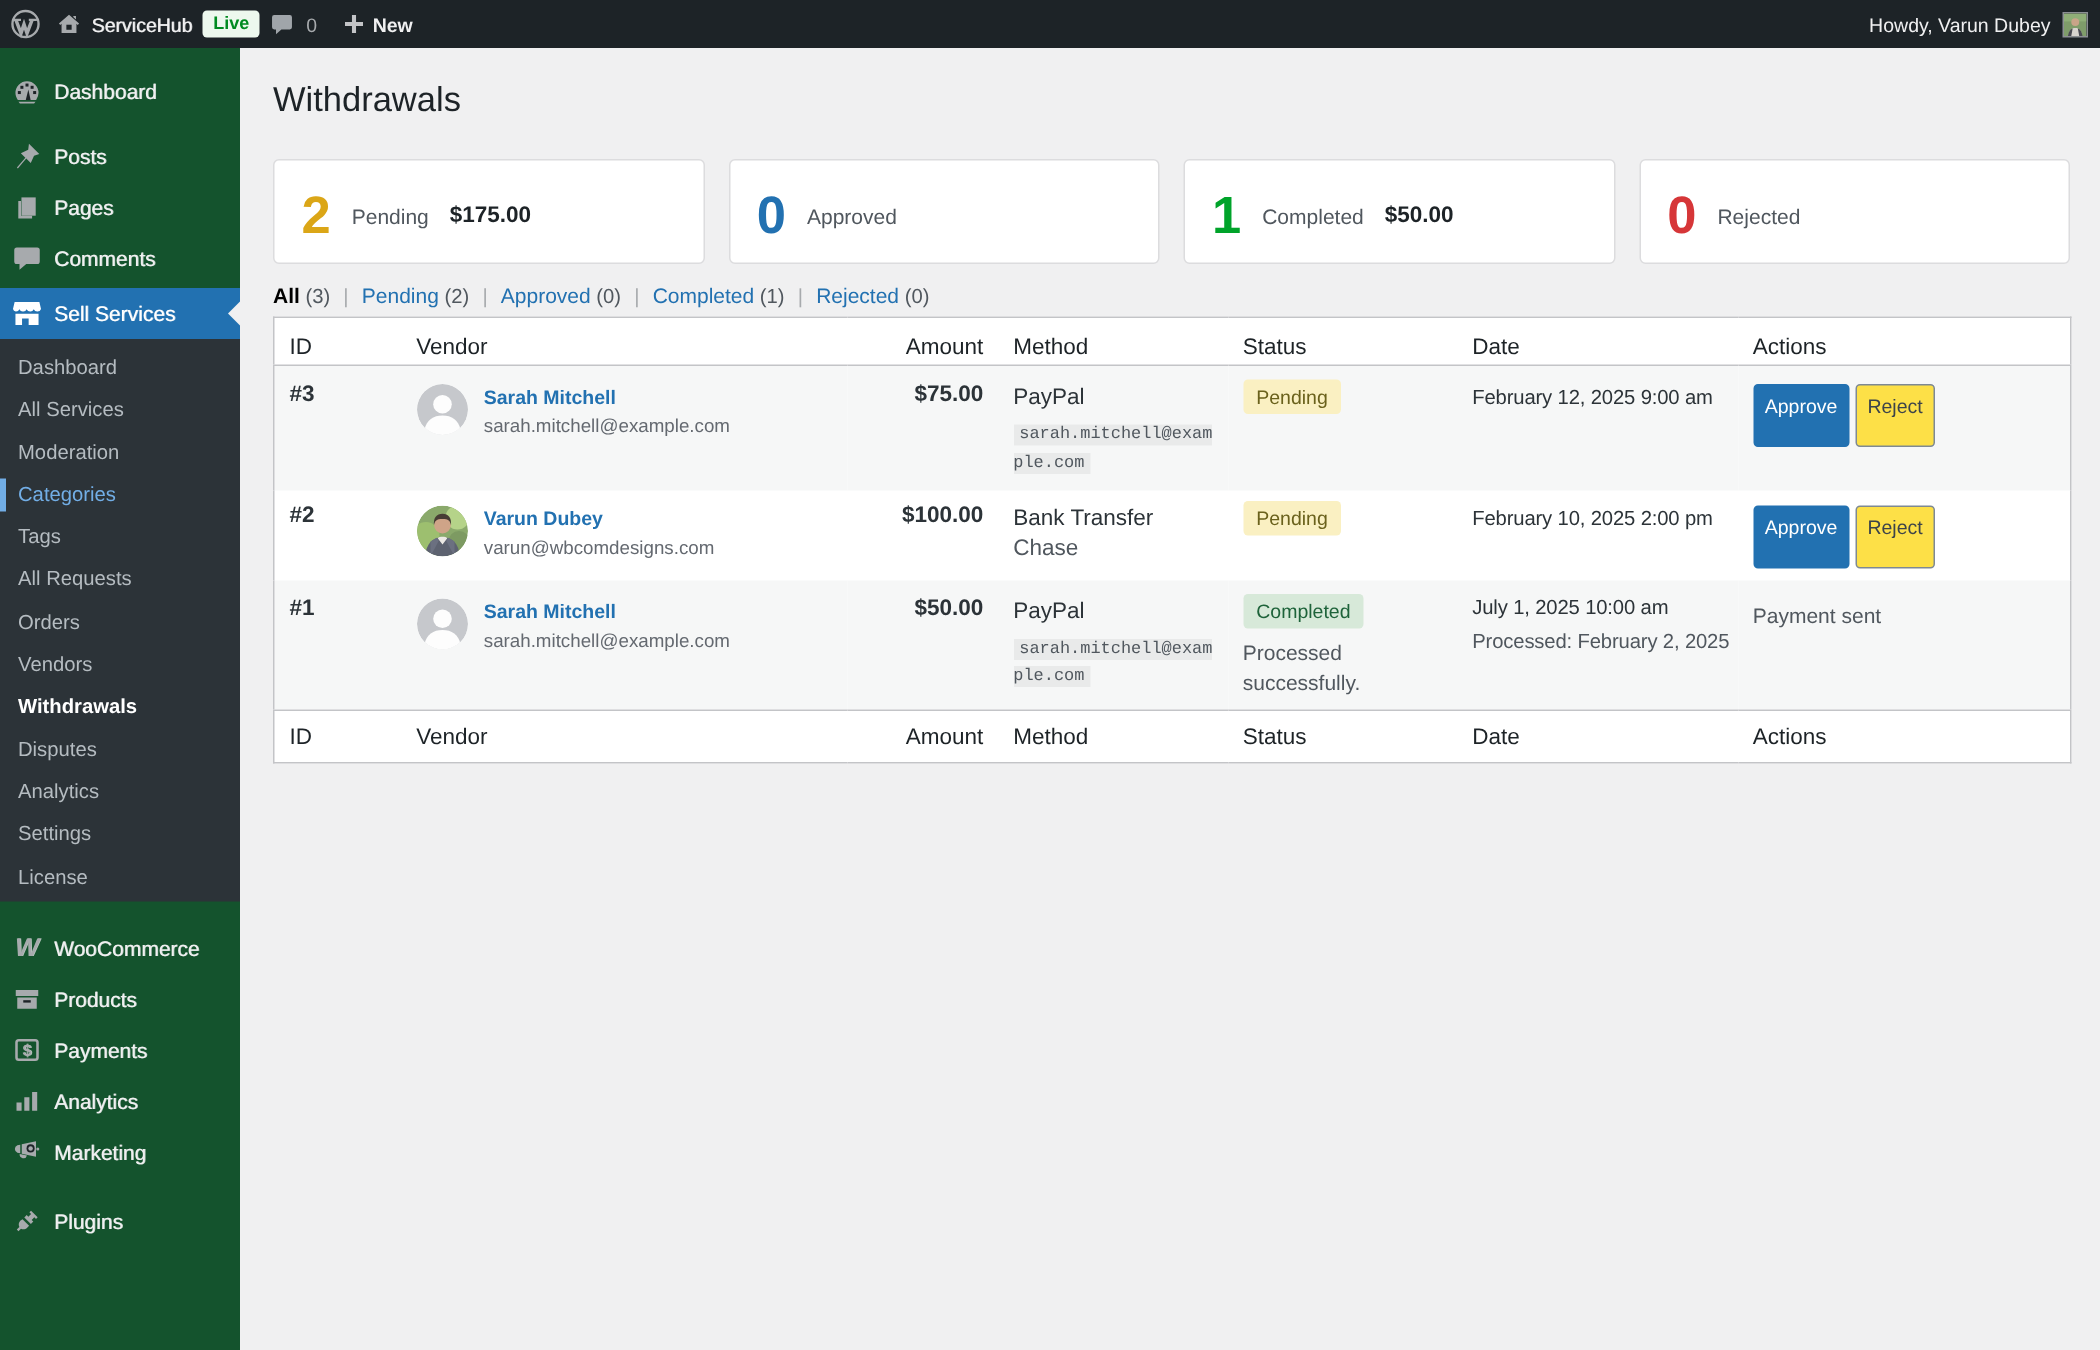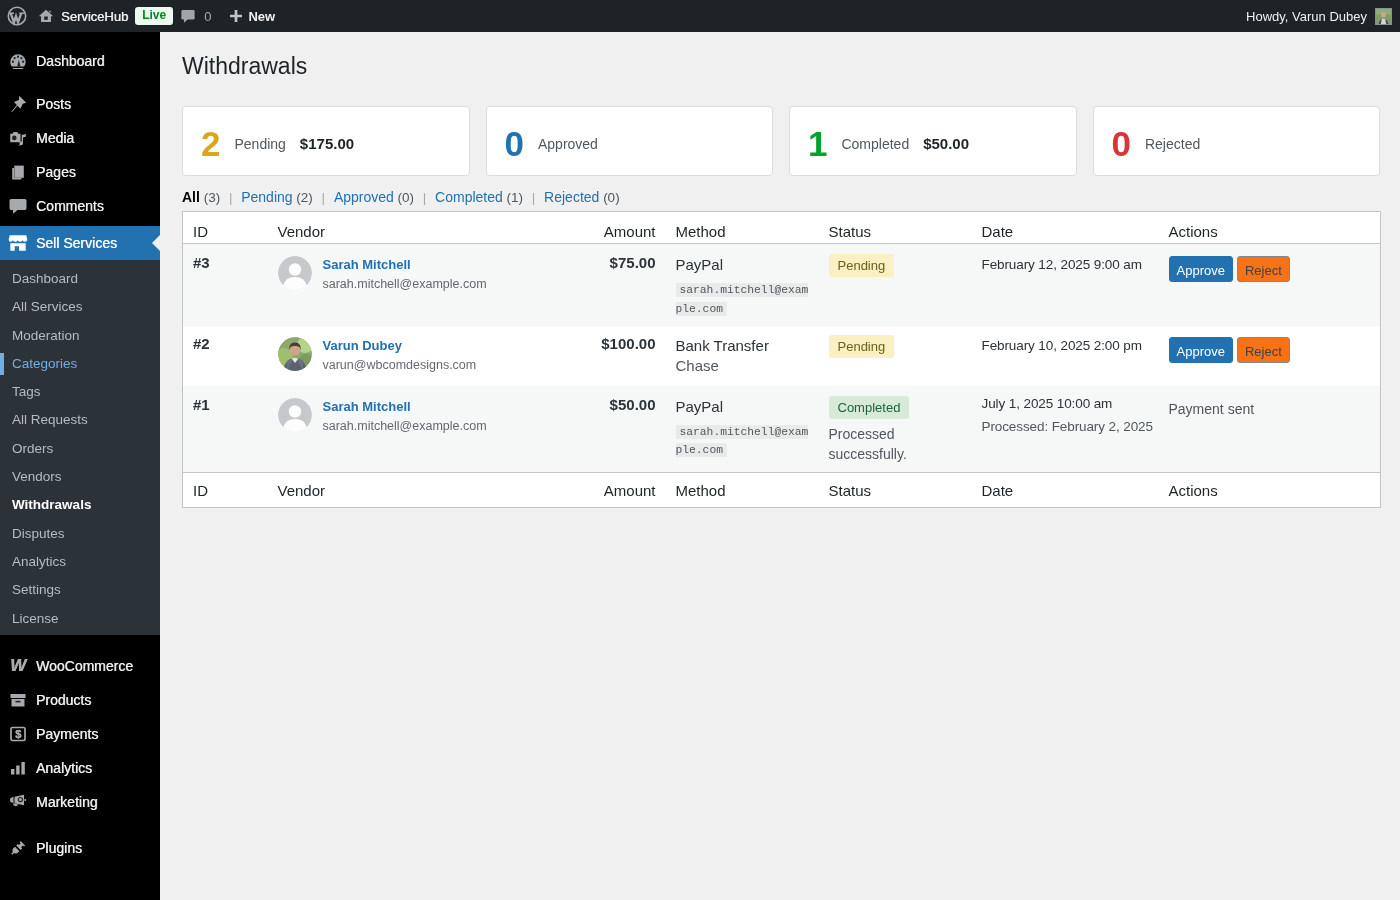--- a/index.html
+++ b/index.html
@@ -13,21 +13,21 @@
 #adminbar .sp { margin-left:7px; }
 #adminbar .sitename { margin-left:7px; font-weight:400; text-shadow:0.5px 0 0 rgba(240,240,241,.8); }
 .livebadge { margin-left:7px; background:#edf8ee; color:#008a20; font-size:12px; font-weight:700;
   padding:1px 7px 2px; border-radius:3px; line-height:15px; }
 #adminbar .count0 { margin-left:8px; color:#a7aaad; }
 #adminbar .newtxt { margin-left:4px;font-weight:bold; }
 #adminbar .right { margin-left:auto; display:flex; align-items:center; margin-right:8px; }
 #adminbar .howdy { margin-right:8px; }
 #adminbar .avatar16 { width:17px; height:17px; border:1px solid #8c8f94; }
 
-#sidebar { position:fixed; top:32px; left:0; width:160px; height:868px; background:#000000;
+#sidebar { position:fixed; top:32px; left:0; width:160px; height:868px; background:#14532d;
   font-size:14px; z-index:40; }
 .menupad { height:12px; }
 .mi { height:34px; display:flex; align-items:center; color:#f0f0f1; position:relative; text-shadow:0.5px 0 0 rgba(240,240,241,.75); }
 .mi .ic { width:36px; display:flex; justify-content:center; align-items:center; flex:0 0 36px; }
 .mi.current { background:#2271b1; color:#fff; }
 .mi.current:after { content:""; position:absolute; right:0; top:50%; margin-top:-8px;
   border:8px solid transparent; border-right-color:#f0f0f1; }
 .sep1 { height:9px; }
 .sep2 { height:14px; }
 .sep3 { height:12px; }
@@ -81,24 +81,24 @@
   color:#50575e; margin-top:6px; word-break:break-all; }
 .mcode span { background:rgba(0,0,0,.05); padding:1px 4px; }
 .msub { color:#50575e; line-height:19px; }
 .bline { line-height:23px; height:23px; margin-top:-1px; }
 .badge { display:inline-block; font-size:13px; padding:3px 9px; border-radius:3px; line-height:17px; }
 .badge.pending { background:#faf0c2; color:#6a611c; }
 .badge.completed { background:#d7e9d9; color:#1e633a; }
 .statnote { color:#50575e; font-size:14px; line-height:20px; margin-top:6px; }
 .dline { line-height:21px; font-size:13.5px; letter-spacing:-0.1px; color:#2c3338; white-space:nowrap; }
 .dsub { line-height:20px; font-size:13.5px; letter-spacing:-0.1px; color:#50575e; margin-top:0; white-space:nowrap; }
-.btn { display:inline-block; margin-top:2px; height:26px; line-height:28px; font-size:13px; border-radius:3px;
+.btn { display:inline-block; margin-top:2px; height:42px; line-height:28px; font-size:13px; border-radius:3px;
   padding:0 7px; border:1px solid #2271b1; vertical-align:top; }
 .btn.primary { background:#2271b1; color:#fff; }
-.btn.secondary { background:#f97316; color:#3c434a; border-color:#7e8993; margin-left:4px; }
+.btn.secondary { background:#fde047; color:#3c434a; border-color:#7e8993; margin-left:4px; }
 .paysent { color:#50575e; font-size:14px; line-height:20px; padding-top:3px; }
 </style>
 </head>
 <body>
 
 <div id="adminbar">
   <span class="abl sp">
     <svg width="20" height="20" viewBox="0 0 20 20">
         <circle cx="10" cy="10" r="8.7" fill="none" stroke="#a7aaad" stroke-width="1.6"></circle>
         <path d="M3.6 7.2 L7 16.2 L9 10.2 L11 16.2 L14.4 7.2" fill="none" stroke="#a7aaad" stroke-width="2.3"></path>
@@ -150,28 +150,20 @@
           <path d="M9.2 15.6l1.7-7 1.5 7z" fill="#1d2327"></path>
           <path d="M4.3 16.9h11.4l-1 1.1H5.3z" fill="#a7aaad"></path>
         </svg>
       </span>Dashboard</div>
   <div class="sep1"></div>
   <div class="mi"><span class="ic">
         <svg width="20" height="20" viewBox="0 0 20 20" fill="#a7aaad">
           <path d="M11.3 1.8l6.9 6.9-3.5 1.1-2.2 4.9-3-3-5.6 6.6-.6-.6 5.6-6.6-3-3 4.9-2.2z"></path>
         </svg>
       </span>Posts</div>
-  <div class="mi"><span class="ic">
-        <svg width="20" height="20" viewBox="0 0 20 20">
-          <path d="M2.2 5.8h2.3l1.1-1.7h3.6l1.1 1.7h2.2v8.4H2.2z" fill="#a7aaad"></path>
-          <circle cx="6.3" cy="9.9" r="2.3" fill="#1d2327"></circle>
-          <path d="M17.8 6.1l-4.1 1v6.4a1.8 1.8 0 1 0 1.3 1.7V9.5l2.8-.7z" fill="#a7aaad"></path>
-          <path d="M13.9 15.9h-1.7l-1.7 1.6h2z" fill="#a7aaad"></path>
-        </svg>
-      </span>Media</div>
   <div class="mi"><span class="ic">
         <svg width="20" height="20" viewBox="0 0 20 20">
           <rect x="6.3" y="3.6" width="9.5" height="12.2" fill="#a7aaad"></rect>
           <path d="M4.2 6v11.6h9.2v-1.8H6V6z" fill="#a7aaad"></path>
         </svg>
       </span>Pages</div>
   <div class="mi"><span class="ic">
         <svg width="20" height="20" viewBox="0 0 20 20" fill="#a7aaad">
           <path d="M3.2 3h13.6a1.7 1.7 0 0 1 1.7 1.7v7.6a1.7 1.7 0 0 1-1.7 1.7H9.5L5 17.8v-3.8H3.2a1.7 1.7 0 0 1-1.7-1.7V4.7A1.7 1.7 0 0 1 3.2 3z"></path>
         </svg>

